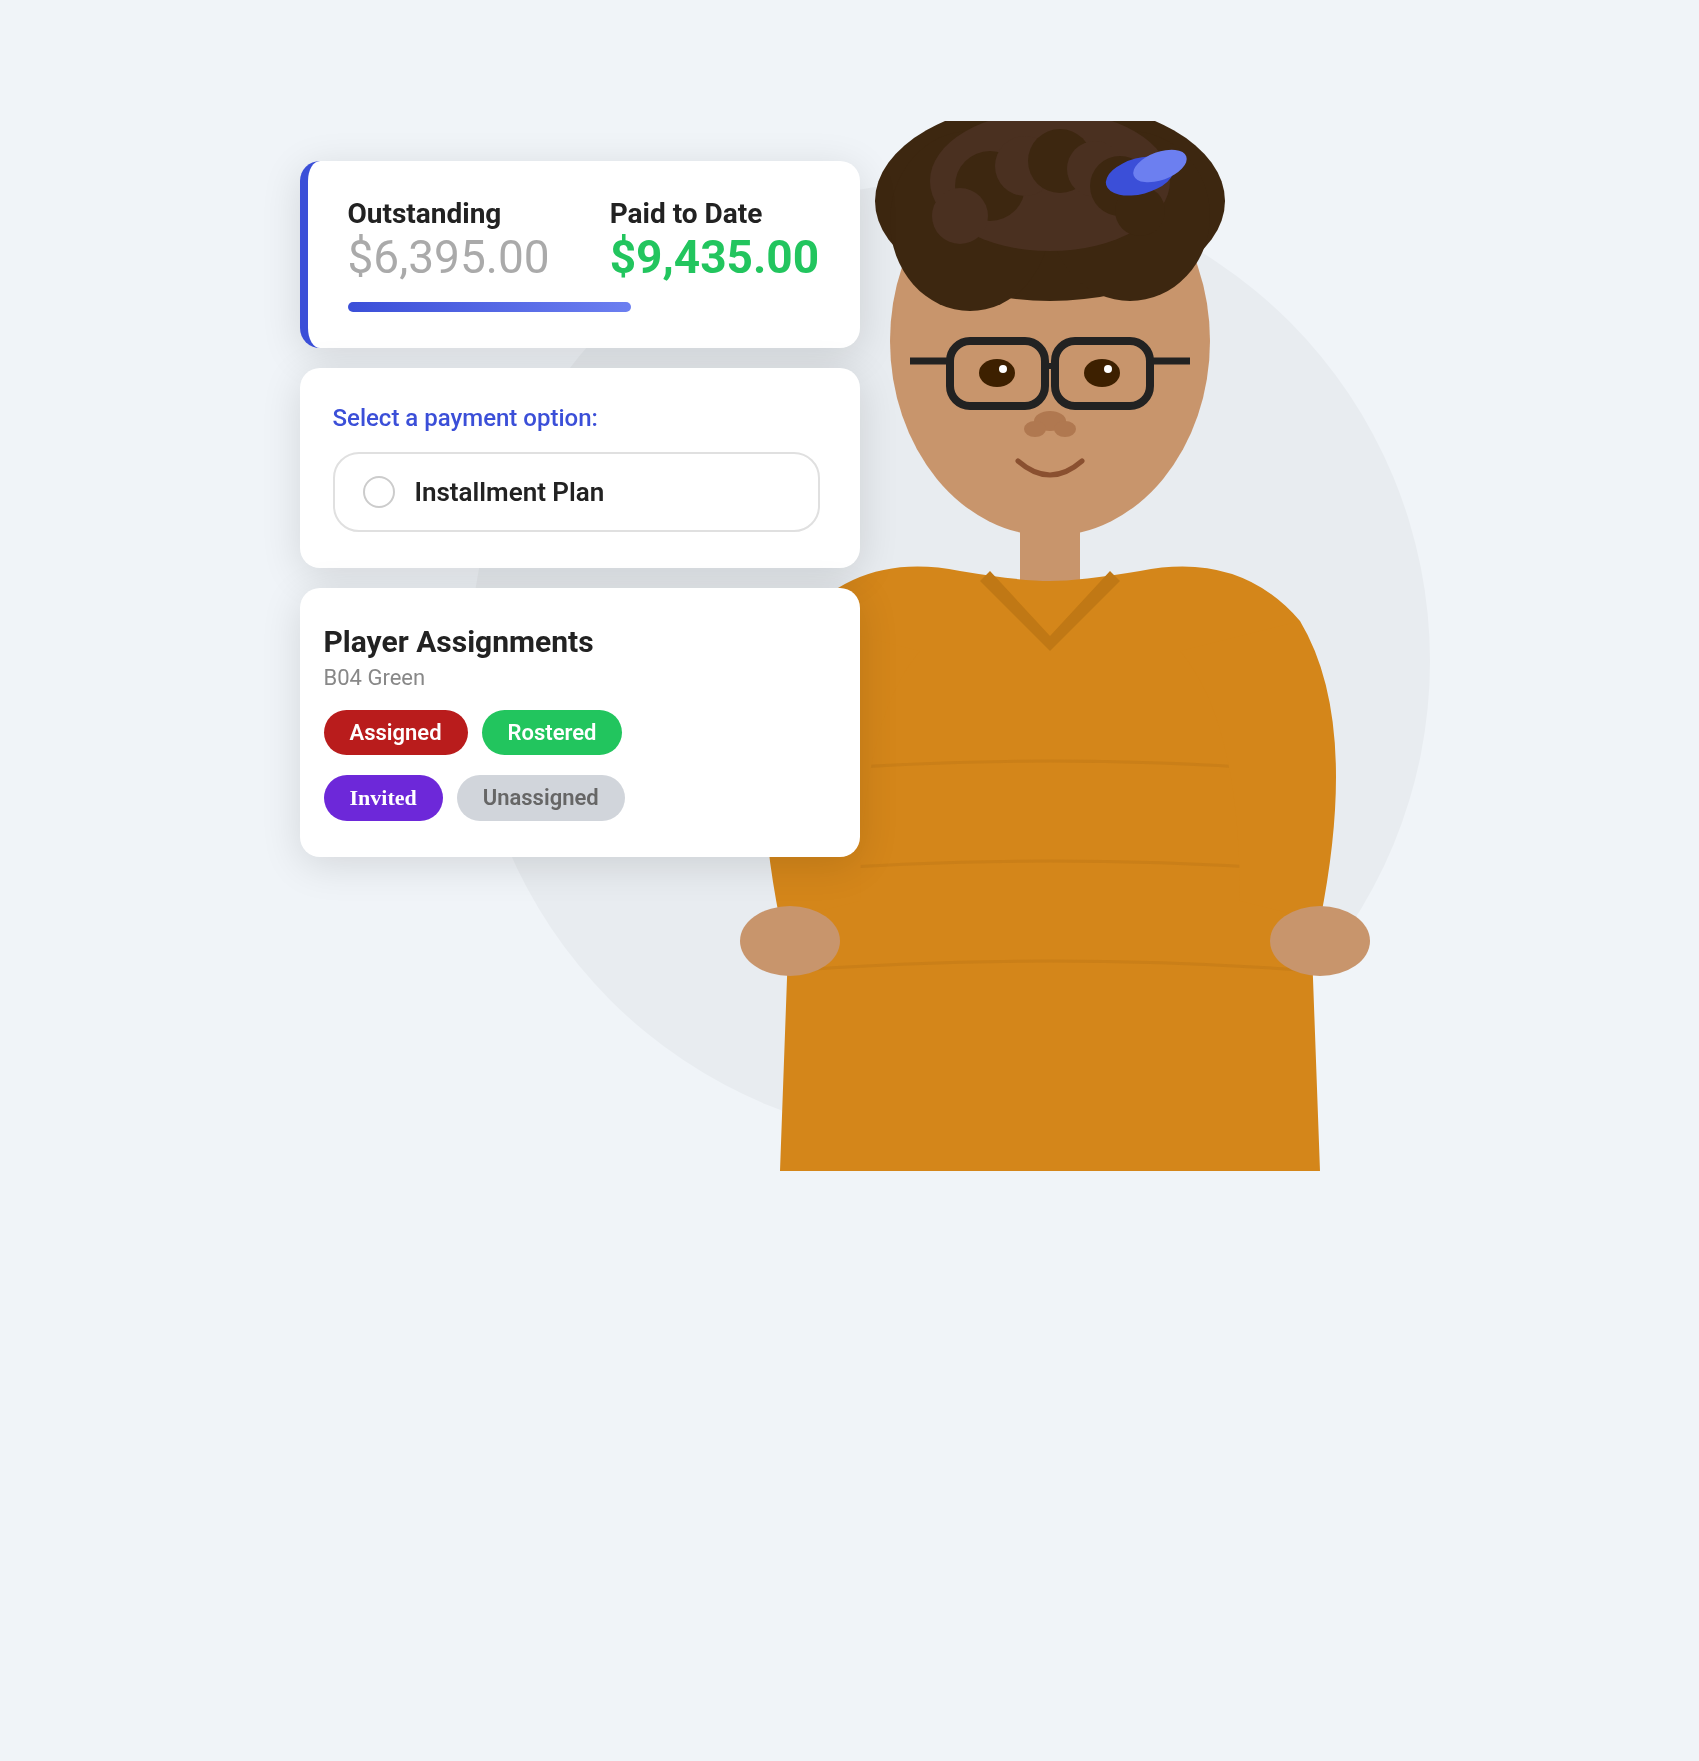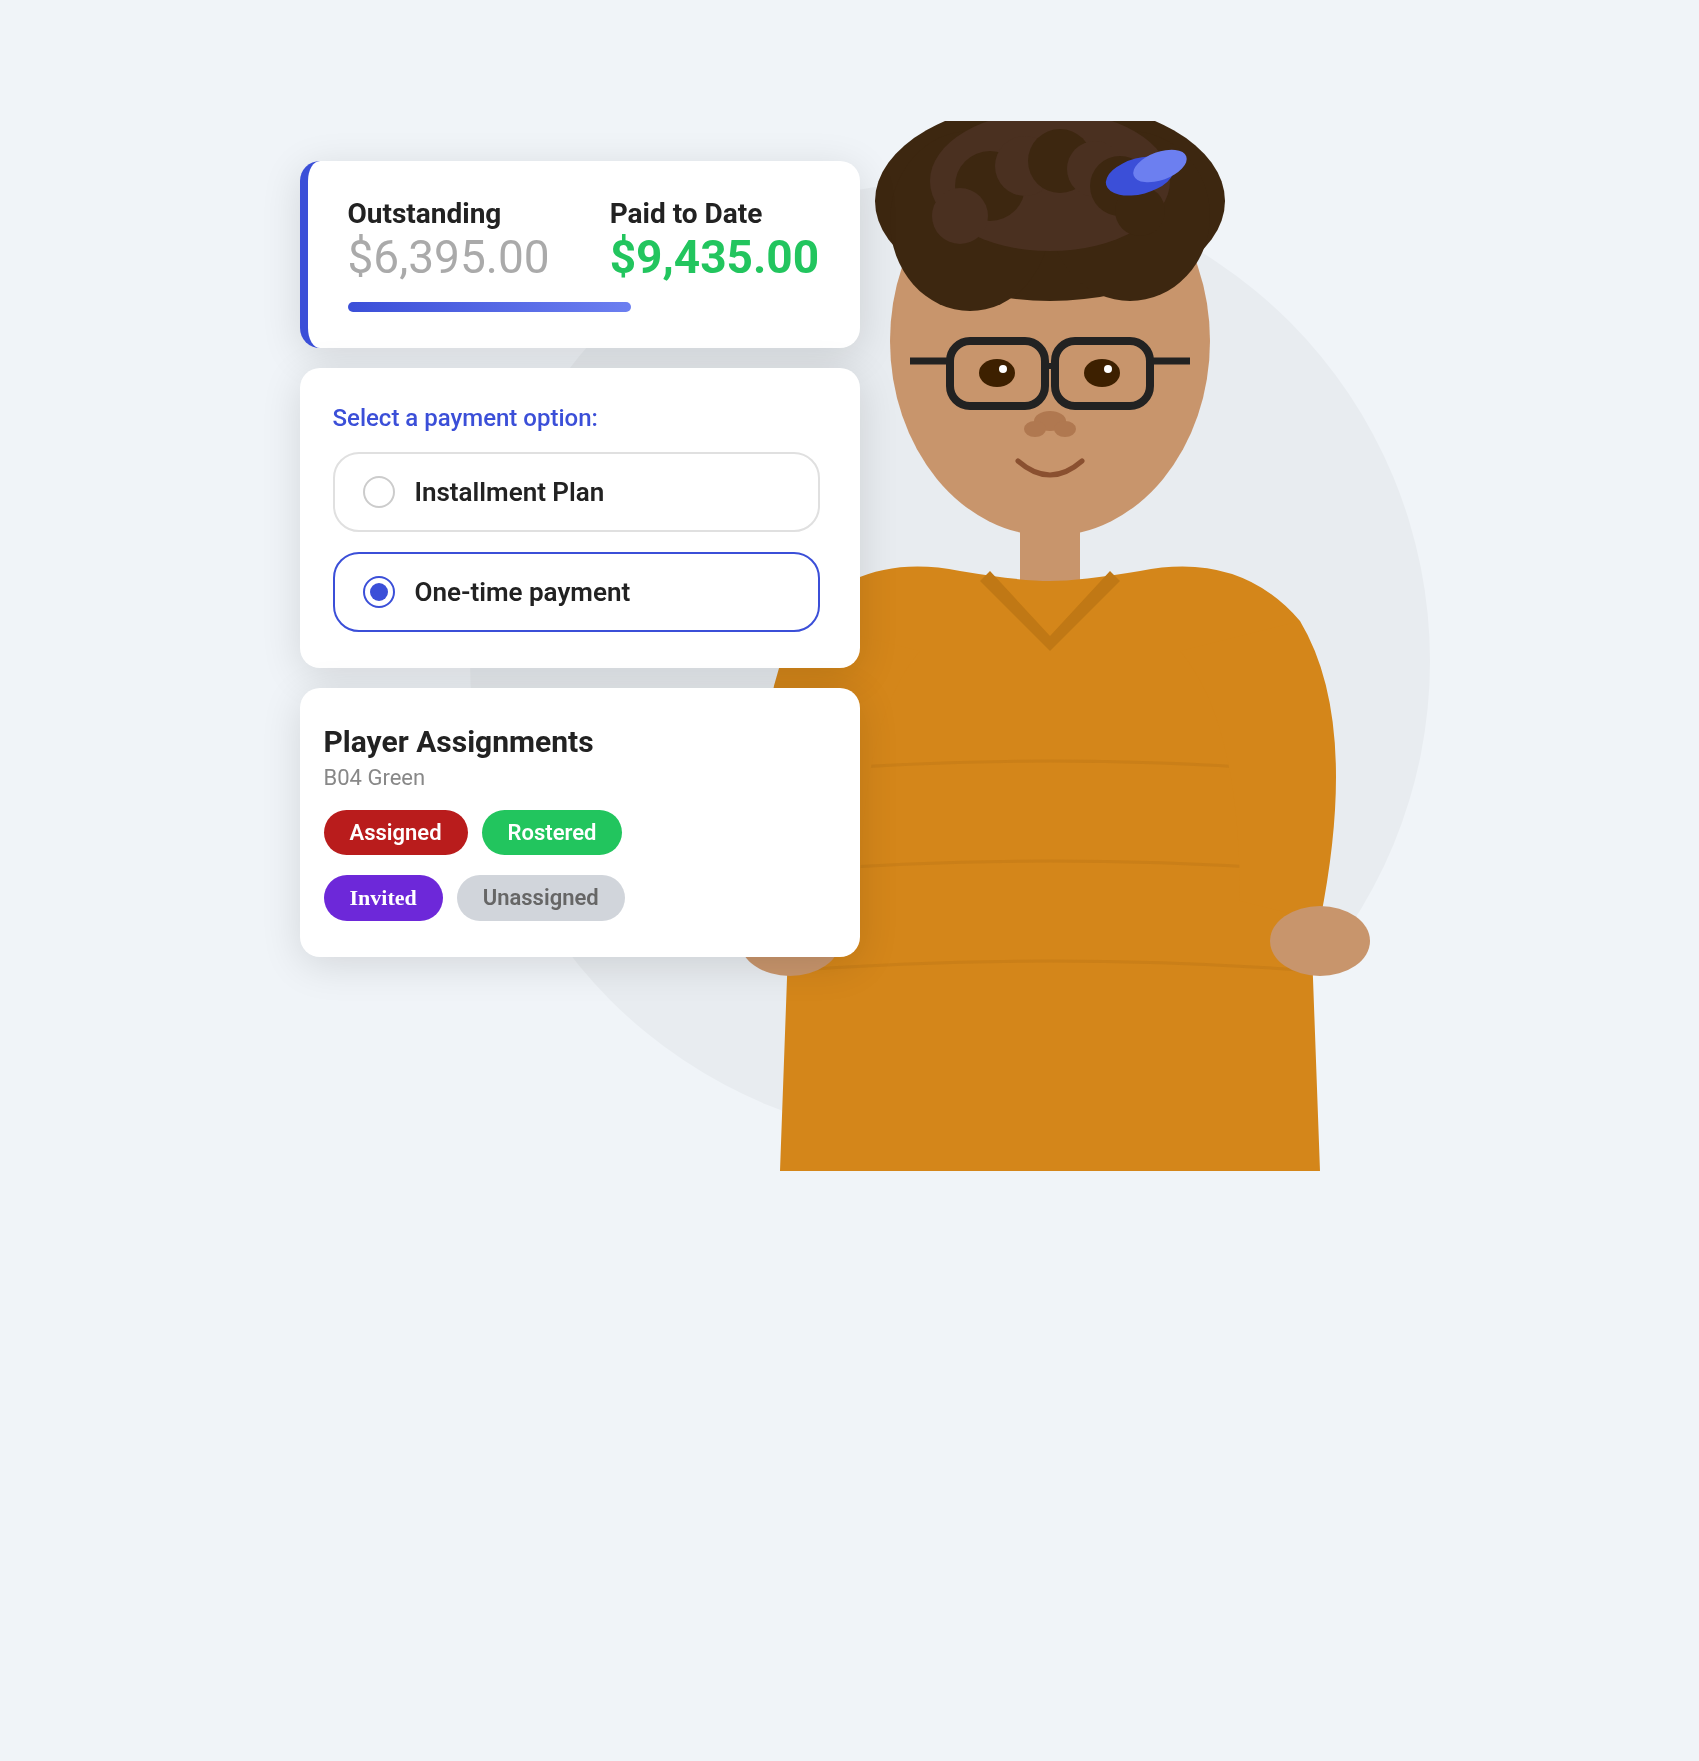--- a/index.html
+++ b/index.html
@@ -303,26 +303,20 @@
 
     <div class="card card-payment">
       <div class="payment-label">Select a payment option:</div>
 
       <div class="payment-option">
         <div class="radio-outer">
         </div>
         <span class="payment-option-text">Installment Plan</span>
       </div>
 
-      <div class="payment-option selected">
-        <div class="radio-outer selected-radio">
-          <div class="radio-inner"></div>
-        </div>
-        <span class="payment-option-text">One-time payment</span>
-      </div>
     </div>
 
     <div class="card card-assignments">
       <div class="assignments-title">Player Assignments</div>
       <div class="assignments-subtitle">B04 Green</div>
 
       <div class="badges-row">
         <span class="badge badge-assigned">Assigned</span>
         <span class="badge badge-rostered">Rostered</span>
       </div>

